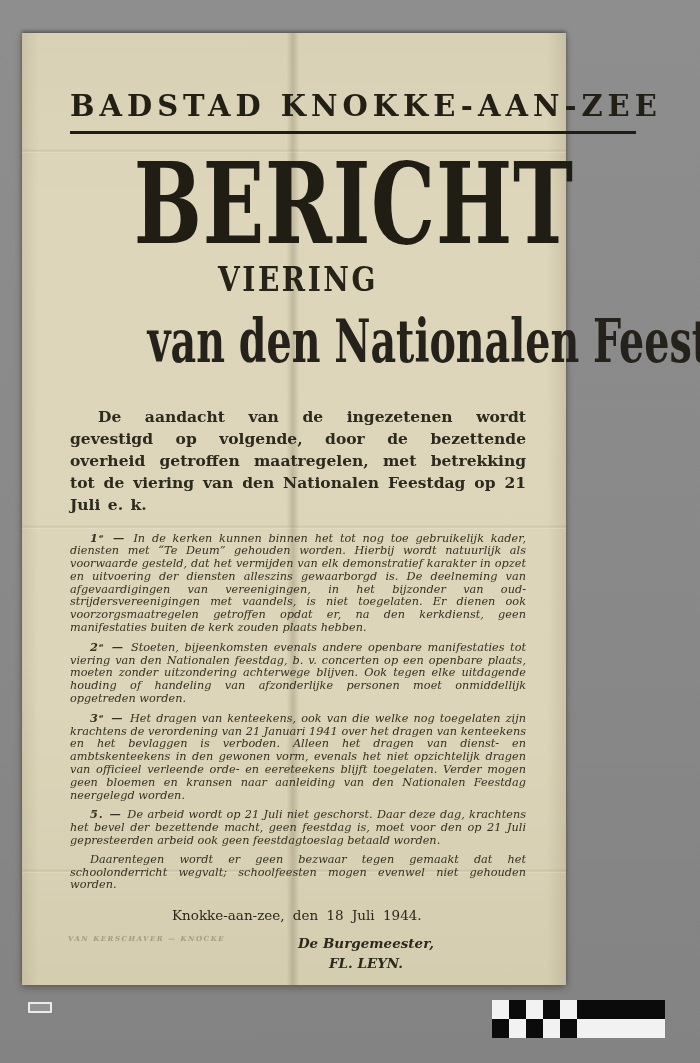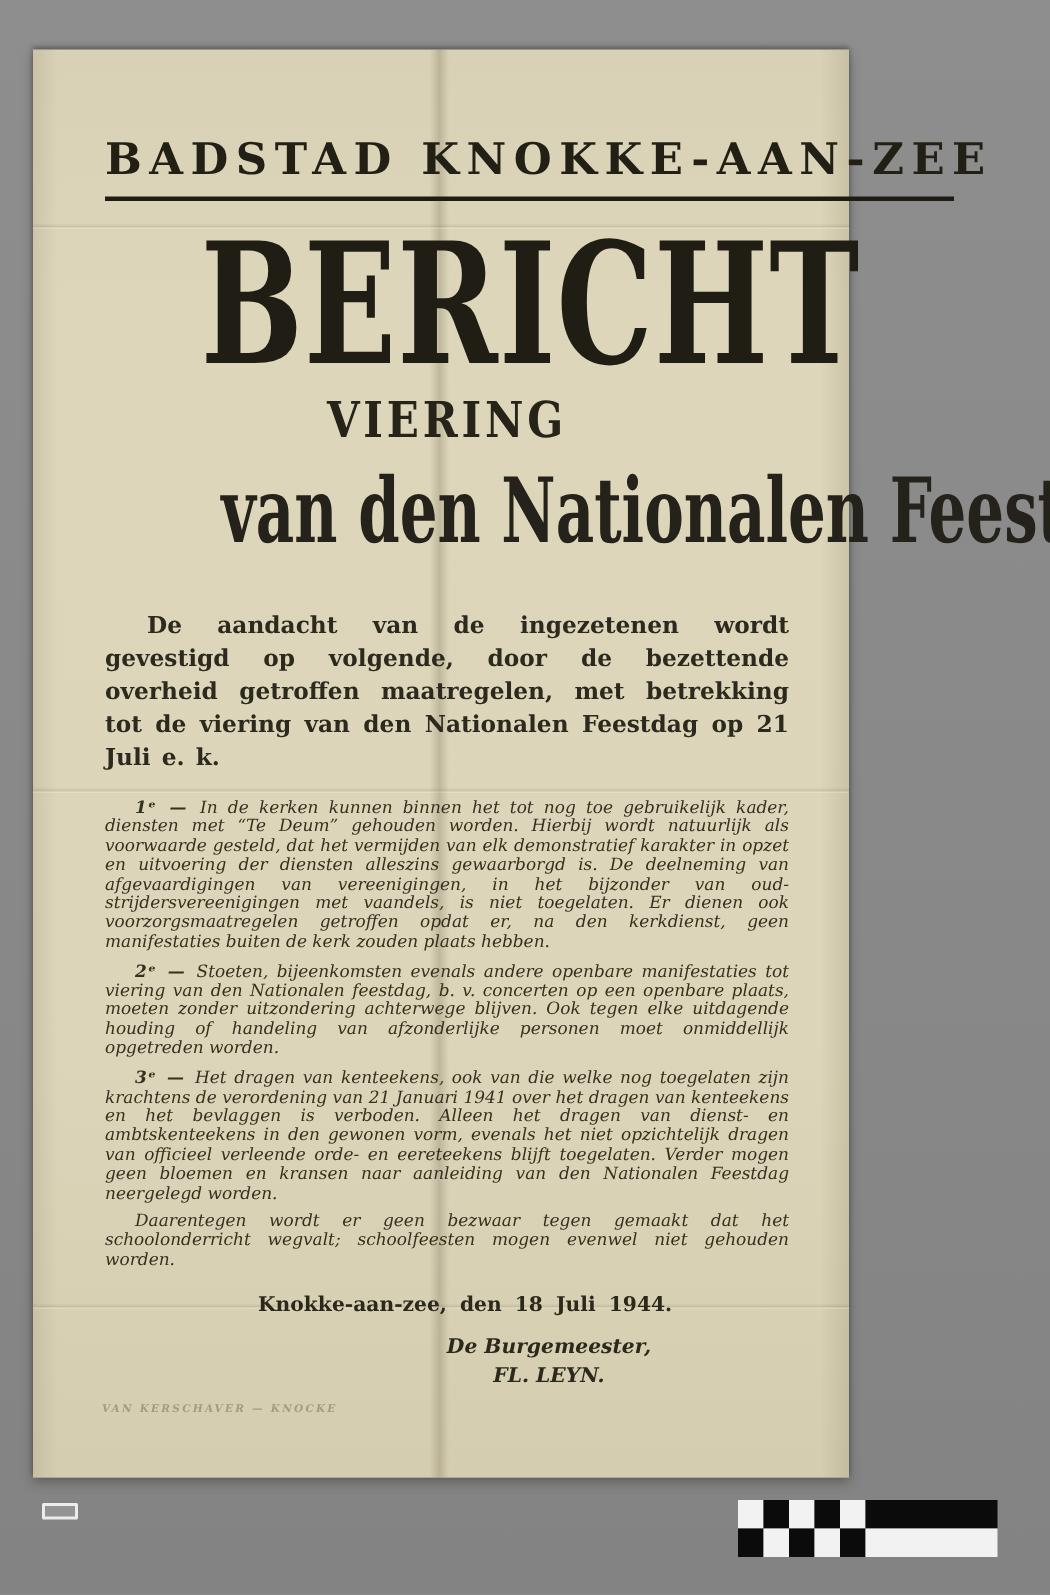--- a/index.html
+++ b/index.html
@@ -47,21 +47,21 @@
     margin-top:20px;font-size:16px;font-weight:bold;line-height:1.4;
     text-indent:28px;word-spacing:3px;
   }
   .items{margin-top:5px;font-style:italic;}
   .items p{
     margin:6px 0 0;font-size:11.3px;line-height:12.8px;text-indent:20px;
     color:#34311f;
   }
   .items p .marker{font-weight:bold;letter-spacing:1px;}
   .dateline{
-    margin:15px 0 0 102px;font-size:13.5px;font-weight:bold;text-align:left;
+    margin:15px 0 0 102px;font-size:13.5px;font-weight:normal;text-align:left;
     word-spacing:4px;color:#2b281c;
   }
   .signature{
     margin:11px 92px 0 auto;width:max-content;text-align:center;
     font-size:13.5px;font-weight:bold;line-height:1.45;color:#2b281c;font-style:italic;
   }
   .printer{
     position:absolute;left:46px;bottom:42px;font-size:7px;letter-spacing:1.5px;
     color:#a59c80;font-weight:bold;font-style:italic;
   }
@@ -93,20 +93,21 @@
     <div class="slab-title">van den Nationalen Feestdag</div>
   </div>
 
   <div class="bodycol">
     <p class="intro">De aandacht van de ingezetenen wordt gevestigd op volgende, door de bezettende overheid getroffen maatregelen, met betrekking tot de viering van den Nationalen Feestdag op 21 Juli e. k.</p>
 
     <div class="items">
       <p><span class="marker">1ᵉ — </span><span>In de kerken kunnen binnen het tot nog toe gebruikelijk kader, diensten met “Te Deum” gehouden worden. Hierbij wordt natuurlijk als voorwaarde gesteld, dat het vermijden van elk demonstratief karakter in opzet en uitvoering der diensten alleszins gewaarborgd is. De deelneming van afgevaardigingen van vereenigingen, in het bijzonder van oud-strijdersvereenigingen met vaandels, is niet toegelaten. Er dienen ook voorzorgsmaatregelen getroffen opdat er, na den kerkdienst, geen manifestaties buiten de kerk zouden plaats hebben.</span></p>
       <p><span class="marker">2ᵉ — </span><span>Stoeten, bijeenkomsten evenals andere openbare manifestaties tot viering van den Nationalen feestdag, b. v. concerten op een openbare plaats, moeten zonder uitzondering achterwege blijven. Ook tegen elke uitdagende houding of handeling van afzonderlijke personen moet onmiddellijk opgetreden worden.</span></p>
       <p><span class="marker">3ᵉ — </span><span>Het dragen van kenteekens, ook van die welke nog toegelaten zijn krachtens de verordening van 21 Januari 1941 over het dragen van kenteekens en het bevlaggen is verboden. Alleen het dragen van dienst- en ambtskenteekens in den gewonen vorm, evenals het niet opzichtelijk dragen van officieel verleende orde- en eereteekens blijft toegelaten. Verder mogen geen bloemen en kransen naar aanleiding van den Nationalen Feestdag neergelegd worden.</span></p>
+      <p><span class="marker">5. — </span><span>De arbeid wordt op 21 Juli niet geschorst. Daar deze dag, krachtens het bevel der bezettende macht, geen feestdag is, moet voor den op 21 Juli gepresteerden arbeid ook geen feestdagtoeslag betaald worden.</span></p>
       <p><span>Daarentegen wordt er geen bezwaar tegen gemaakt dat het schoolonderricht wegvalt; schoolfeesten mogen evenwel niet gehouden worden.</span></p>
     </div>
 
     <p class="dateline">Knokke-aan-zee, den 18 Juli 1944.</p>
 
     <div class="signature">
       <div>De Burgemeester,</div>
       <div>FL. LEYN.</div>
     </div>
   </div>

